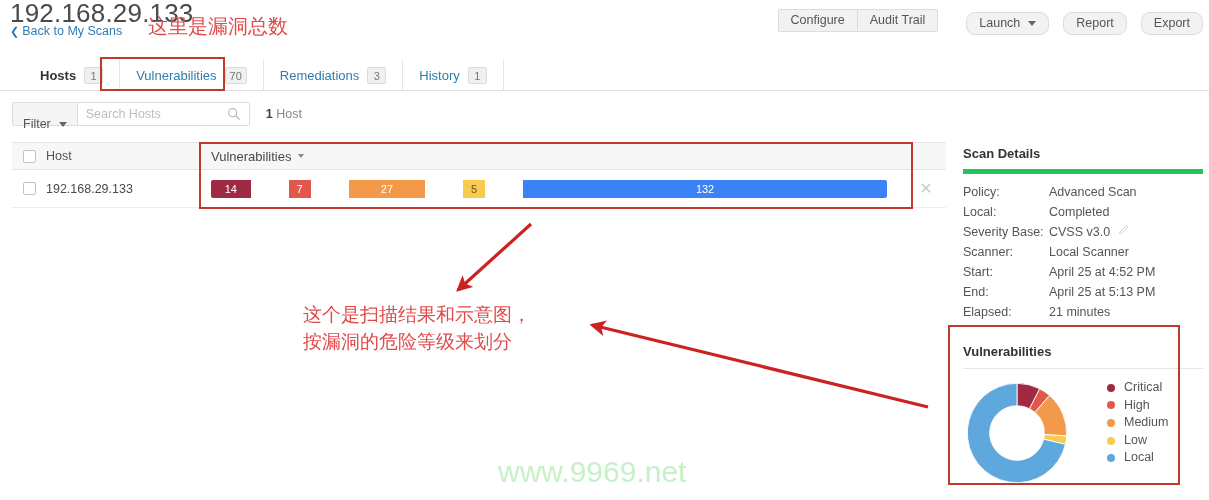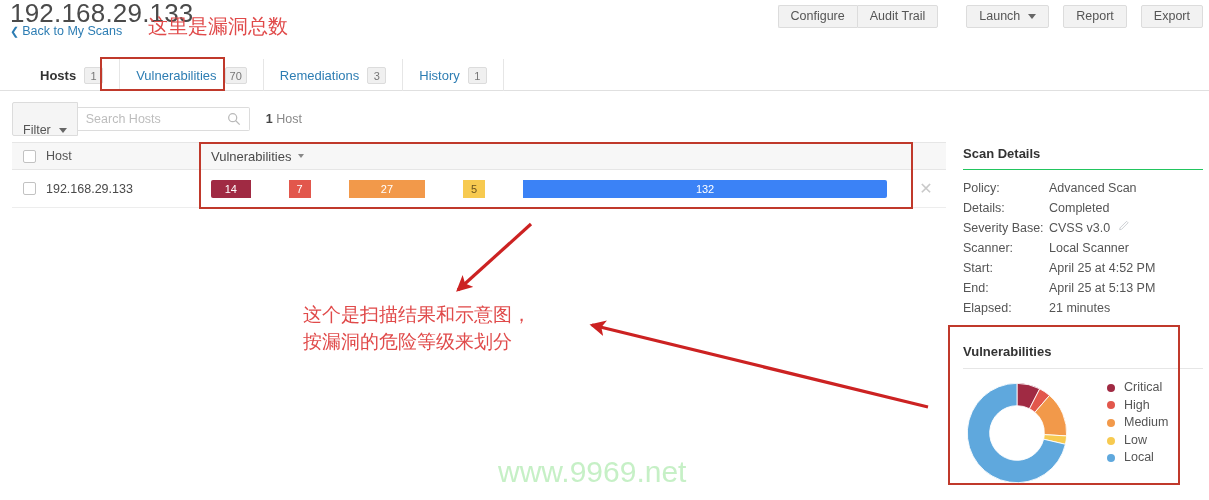--- a/index.html
+++ b/index.html
@@ -54,21 +54,21 @@
     font-size: 12.5px;
     font-family: "Liberation Sans", sans-serif;
     line-height: 21px;
     cursor: pointer;
     white-space: nowrap;
   }
   .btn-group { display: flex; margin-right: 28px; }
   .btn-group .btn { border-radius: 0; border-right-width: 0; }
   .btn-group .btn:first-child { border-radius: 2px 0 0 2px; }
   .btn-group .btn:last-child { border-radius: 0 2px 2px 0; border-right-width: 1px; }
-  .btn-single { border-radius: 2px; margin-right: 14px; }
+  .btn-single { border-radius: 9px; margin-right: 14px; margin-top: 7px; }
   .btn-single.last { margin-right: 0; }
   .caret {
     display: inline-block;
     width: 0; height: 0;
     border-left: 4px solid transparent;
     border-right: 4px solid transparent;
     border-top: 5px solid #666;
     margin-left: 8px;
     vertical-align: middle;
   }
@@ -110,21 +110,21 @@
 
   
   .filter-bar {
     position: absolute;
     left: 12px; top: 102px;
     display: flex;
     align-items: center;
   }
   .filter-btn {
     height: 24px;
-    padding: 16px 10px;
+    padding: 10px 10px;
     background: #f5f5f5;
     border: 1px solid #dcdcdc;
     border-radius: 2px 0 0 2px;
     font-size: 12.5px;
     color: #555;
     line-height: 22px;
     cursor: pointer;
     white-space: nowrap;
   }
   .search-wrap {
@@ -228,21 +228,21 @@
   .scan-details {
     position: absolute;
     left: 963px; top: 146px;
     width: 240px;
   }
   .panel-title {
     font-size: 13px;
     font-weight: bold;
     color: #333;
     padding-bottom: 8px;
-    border-bottom: 1px solid #22c55e;
+    border-bottom: 5px solid #22c55e;
     white-space: nowrap;
   }
   .detail-list { margin-top: 8px; }
   .detail-row {
     display: flex;
     font-size: 12.5px;
     line-height: 20px;
     color: #555;
   }
   .detail-label { width: 86px; color: #555; white-space: nowrap; }
@@ -404,21 +404,21 @@
 </div>
 
 <div class="scan-details">
   <div class="panel-title">Scan Details</div>
   <div class="detail-list">
     <div class="detail-row">
       <span class="detail-label">Policy:</span>
       <span class="detail-value">Advanced Scan</span>
     </div>
     <div class="detail-row">
-      <span class="detail-label">Details:</span>
+      <span class="detail-label">Local:</span>
       <span class="detail-value">Completed</span>
     </div>
     <div class="detail-row">
       <span class="detail-label">Severity Base:</span>
       <span class="detail-value">CVSS v3.0</span>
       <svg class="pencil-icon" width="13" height="13" viewBox="0 0 16 16">
         <path d="M2.5 12.2 L10.6 4.1 L12.4 5.9 L4.3 14 L2 14.4 Z" fill="none" stroke="#9aa0a6" stroke-width="1.1"></path>
       </svg>
     </div>
     <div class="detail-row">

